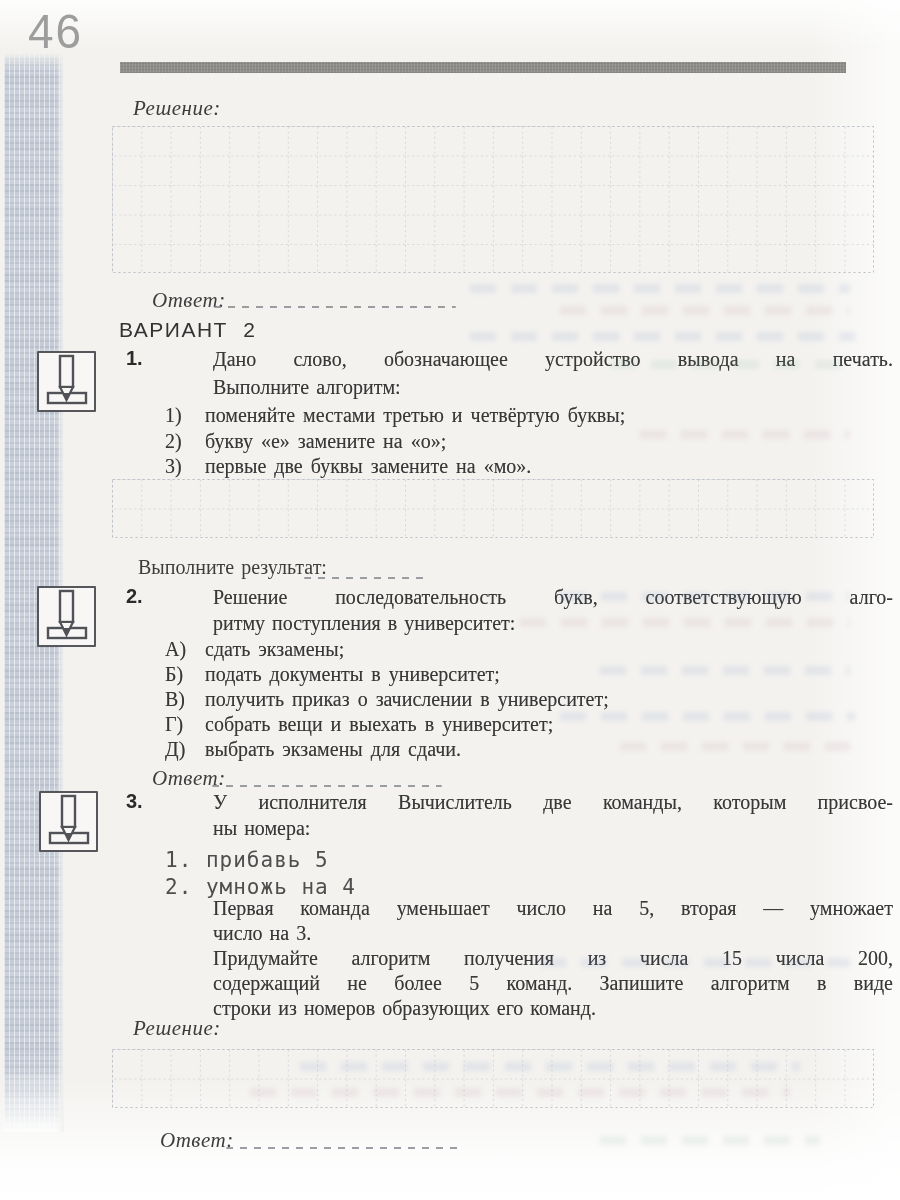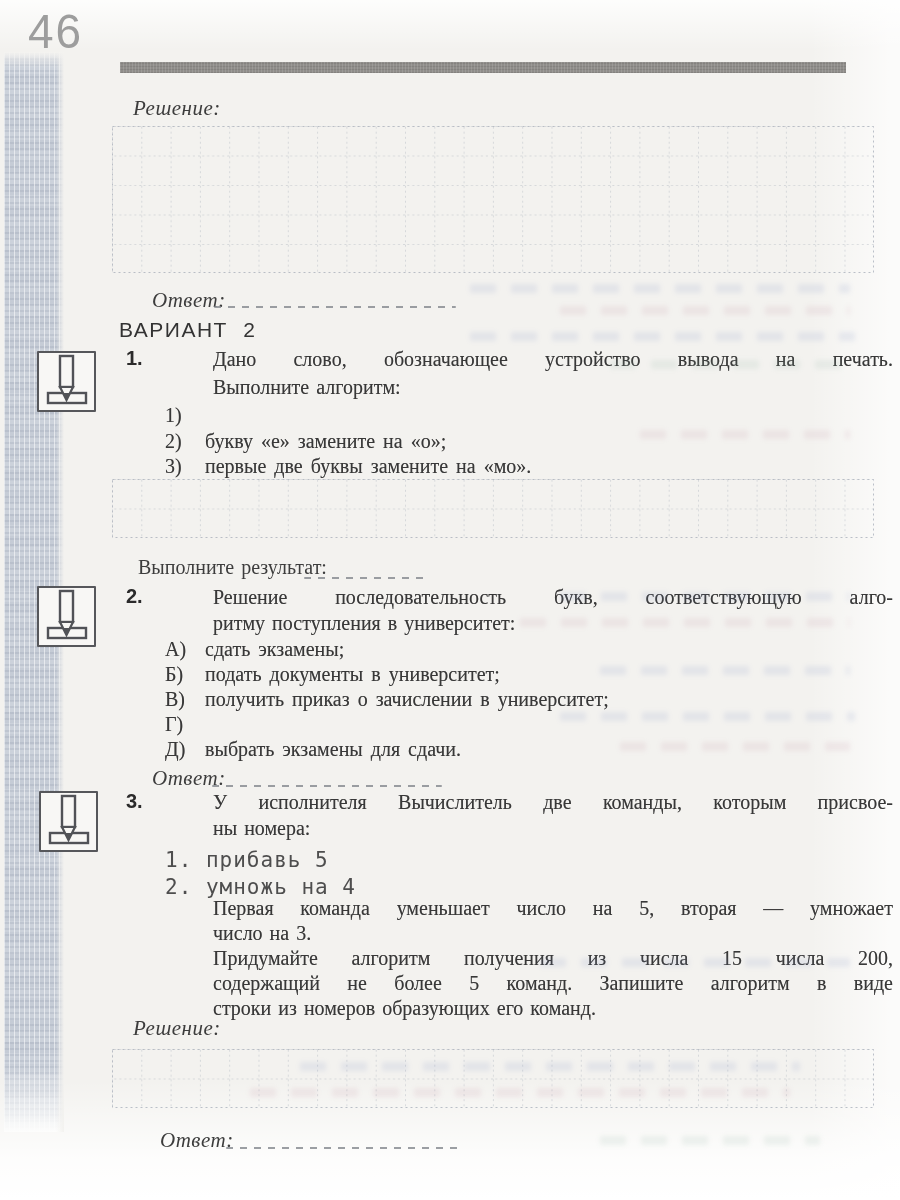--- a/index.html
+++ b/index.html
@@ -156,20 +156,21 @@
       <polygon points="20,34 33,34 26.5,47" fill="#f8f7f5" stroke="#515257" stroke-width="2.2"></polygon>
       <polygon points="23,40 30,40 26.5,46.5" fill="#515257"></polygon>
     </svg>
   </div>
 
   <div class="tnum" style="top:347px">1.</div>
   <div class="ln j" style="top:347px">Дано слово, обозначающее устройство вывода на печать.</div>
   <div class="ln" style="top:375px">Выполните алгоритм:</div>
   <div class="opt" style="top:404px">
     <span class="ol">1)</span>
+    <span>поменяйте местами третью и четвёртую буквы;</span>
   </div>
   <div class="opt" style="top:430px">
     <span class="ol">2)</span>
     <span>букву «е» замените на «о»;</span>
   </div>
   <div class="opt" style="top:455px">
     <span class="ol">3)</span>
     <span>первые две буквы замените на «мо».</span>
   </div>
 
@@ -190,20 +191,21 @@
   <div class="opt" style="top:663px">
     <span class="ol">Б)</span>
     <span>подать документы в университет;</span>
   </div>
   <div class="opt" style="top:688px">
     <span class="ol">В)</span>
     <span>получить приказ о зачислении в университет;</span>
   </div>
   <div class="opt" style="top:713px">
     <span class="ol">Г)</span>
+    <span>собрать вещи и выехать в университет;</span>
   </div>
   <div class="opt" style="top:738px">
     <span class="ol">Д)</span>
     <span>выбрать экзамены для сдачи.</span>
   </div>
 
   <div class="label-italic" style="left:152px;top:766px">Ответ:</div>
   <div class="dash-line" style="left:212px;top:785px;width:230px"></div>
 
   <div class="tnum" style="top:790px">3.</div>

